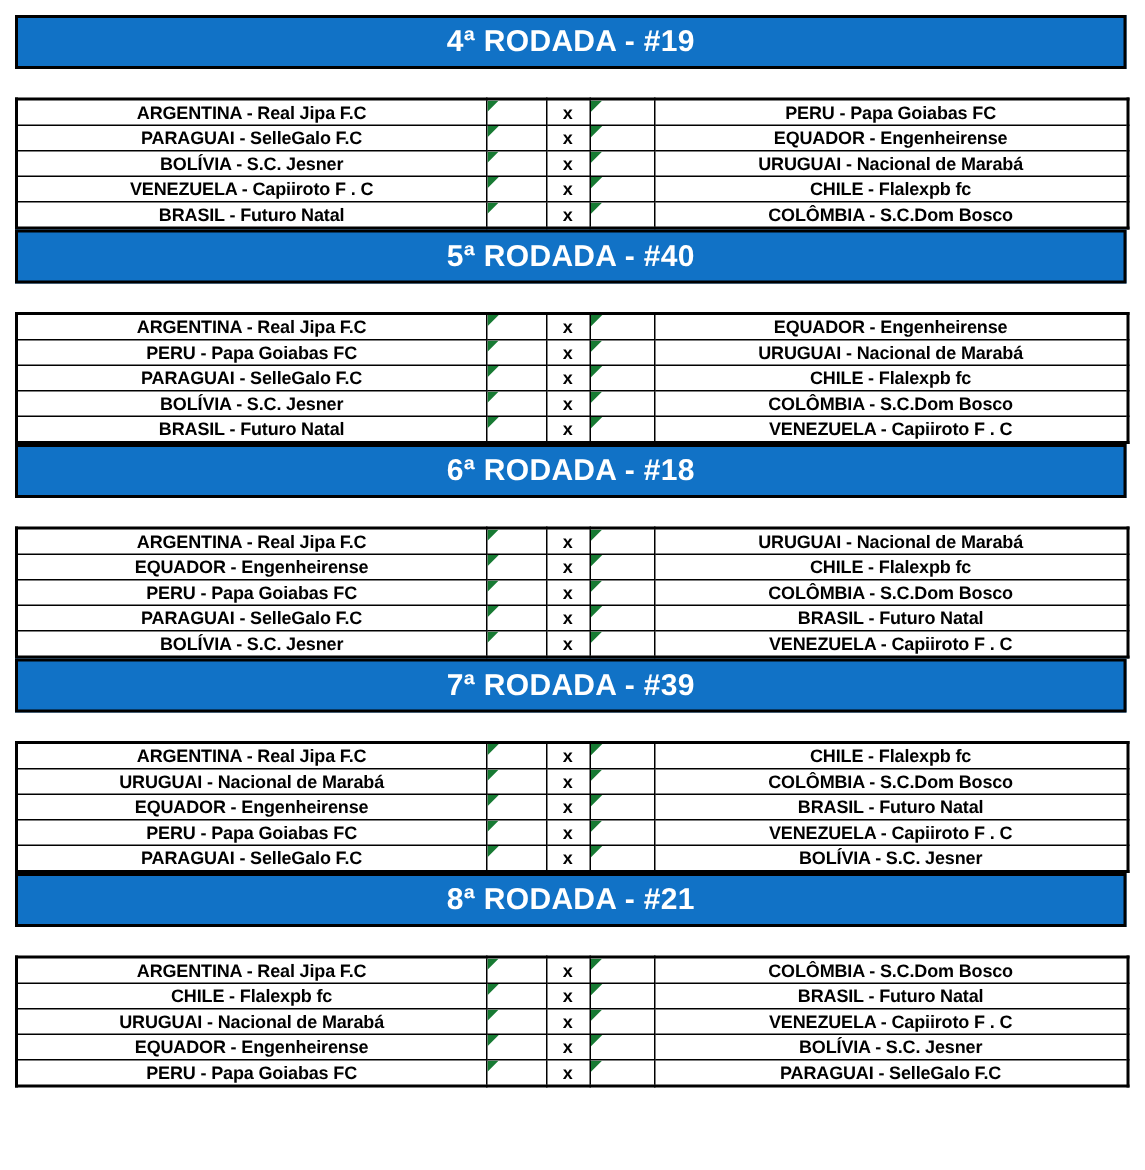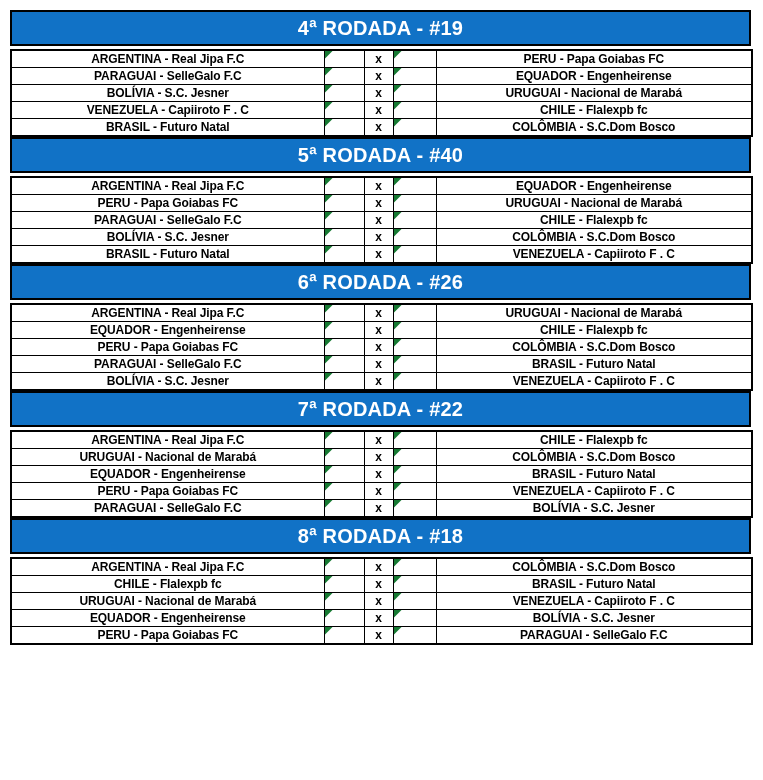--- a/index.html
+++ b/index.html
@@ -21,21 +21,21 @@
   }
   .round-header {
     box-sizing: border-box;
     width: 741px;
     height: 36px;
     background: #1172c6;
     border: 2px solid #000000;
     display: flex;
     align-items: center;
     justify-content: center;
-    margin-bottom: 3px;
+    margin-bottom: 19px;
   }
   .round-title {
     color: #ffffff;
     font-weight: bold;
     font-size: 20px;
     letter-spacing: 0.2px;
   }
   table.fixtures {
     border-collapse: collapse;
     table-layout: fixed;
@@ -223,21 +223,21 @@
               <span class="tri"></span>
             </td>
     <td class="team away">VENEZUELA - Capiiroto F . C</td>
   </tr>
 </tbody>
     </table>
   </section>
 
   <section class="round">
     <div class="round-header">
-      <span class="round-title">6ª RODADA - #26</span>
+      <span class="round-title">6ª RODADA - #18</span>
     </div>
     <table class="fixtures">
       <colgroup>
         <col style="width:313px">
         <col style="width:40px">
         <col style="width:29px">
         <col style="width:43px">
         <col style="width:316px">
       </colgroup>
       <tbody>
@@ -299,21 +299,21 @@
               <span class="tri"></span>
             </td>
     <td class="team away">VENEZUELA - Capiiroto F . C</td>
   </tr>
 </tbody>
     </table>
   </section>
 
   <section class="round">
     <div class="round-header">
-      <span class="round-title">7ª RODADA - #22</span>
+      <span class="round-title">7ª RODADA - #39</span>
     </div>
     <table class="fixtures">
       <colgroup>
         <col style="width:313px">
         <col style="width:40px">
         <col style="width:29px">
         <col style="width:43px">
         <col style="width:316px">
       </colgroup>
       <tbody>
@@ -375,21 +375,21 @@
               <span class="tri"></span>
             </td>
     <td class="team away">BOLÍVIA - S.C. Jesner</td>
   </tr>
 </tbody>
     </table>
   </section>
 
   <section class="round">
     <div class="round-header">
-      <span class="round-title">8ª RODADA - #18</span>
+      <span class="round-title">8ª RODADA - #21</span>
     </div>
     <table class="fixtures">
       <colgroup>
         <col style="width:313px">
         <col style="width:40px">
         <col style="width:29px">
         <col style="width:43px">
         <col style="width:316px">
       </colgroup>
       <tbody>

